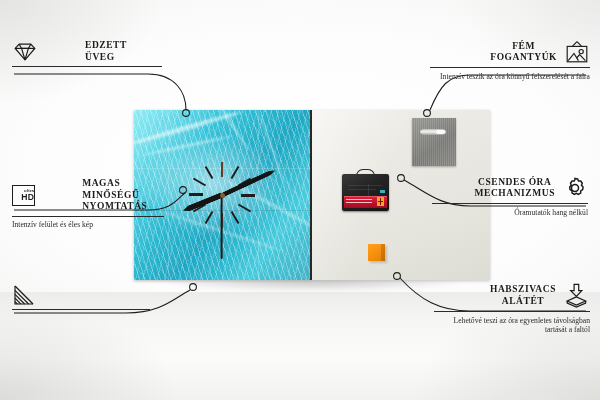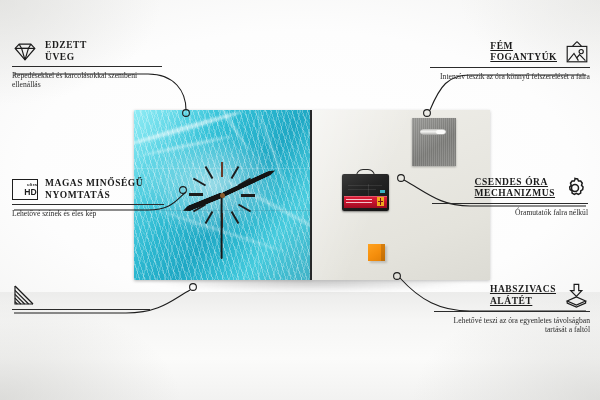--- a/index.html
+++ b/index.html
@@ -117,28 +117,28 @@
     background:linear-gradient(145deg,#ffa21f 0%,#f58e0c 55%,#e07f06 100%);
     box-shadow:2px 2px 2px rgba(0,0,0,.16);}
   .foam .fshade{position:absolute;right:0;top:0;width:4px;height:17px;background:rgba(0,0,0,.14);}
 
   
   #lines{position:absolute;inset:0;width:600px;height:400px;pointer-events:none;}
 
   .callout{position:absolute;}
   .callout .ttl-row{display:flex;align-items:center;gap:7px;}
   .callout .ttl{font-family:"Liberation Serif", serif;font-weight:700;font-size:9.5px;
-    letter-spacing:.55px;color:#1b1b1b;line-height:11.5px;text-transform:uppercase;}
+    letter-spacing:.55px;color:#1b1b1b;line-height:11.5px;text-transform:uppercase;margin-left:40px;}
   .callout .rule{height:1.4px;background:#2b2b2b;margin:3px 0 3.5px;}
   .callout .desc{font-family:"Liberation Serif", serif;font-size:7.6px;line-height:9.6px;color:#2a2a2a;}
   .callout.left .ttl-row{justify-content:flex-start;}
   .callout.left .ttl{text-align:left;}
   .callout.left .desc{text-align:left;}
   .callout.right .ttl-row{justify-content:flex-end;}
-  .callout.right .ttl{text-align:left;text-decoration:underline;}
+  .callout.right .ttl{text-align:center;}
   .callout.right .desc{text-align:right;}
 
   .ico{flex:0 0 auto;display:block;}
 
   .hdbadge{width:24px;height:19px;border:1.4px solid #1d1d1d;display:flex;flex-direction:column;
     align-items:flex-end;justify-content:center;line-height:1;}
   .hdbadge .u{font-family:"Liberation Sans", sans-serif;font-size:4.2px;font-weight:700;letter-spacing:.2px;color:#1d1d1d;}
   .hdbadge .h{font-family:"Liberation Sans", sans-serif;font-size:8.6px;font-weight:700;letter-spacing:.2px;color:#1d1d1d;margin-top:.5px;}
 
   
@@ -288,36 +288,35 @@
           <path d="M18.8 3.2 L16.4 7.4 L13 18.8"></path>
           <path d="M9.6 7.4 L16.4 7.4"></path>
         </g>
       </svg>
       <div>
         <div class="ttl">EDZETT</div>
         <div class="ttl">ÜVEG</div>
       </div>
     </div>
     <div class="rule"></div>
-    <div class="desc">Repedésekkel és karcolásokkal szembeni ellenállás</div>
   </div>
 
   <div class="callout left" id="c-print">
     <div class="ttl-row">
       <div class="hdbadge">
         <span class="u">ultra</span>
         <span class="h">HD</span>
       </div>
       <div>
         <div class="ttl">MAGAS MINŐSÉGŰ</div>
         <div class="ttl">NYOMTATÁS</div>
       </div>
     </div>
     <div class="rule"></div>
-    <div class="desc">Lehetővé színek és éles kép</div>
+    <div class="desc">Intenzív felület és éles kép</div>
   </div>
 
   <div class="callout left" id="c-edge">
     <div class="ttl-row">
       <svg class="ico" width="26" height="22" viewBox="0 0 26 22">
         <g stroke="#1b1b1b" stroke-width="1.15" fill="none">
           <path d="M3 2 L21 20"></path>
           <path d="M3 6.4 L16.6 20"></path>
           <path d="M3 10.4 L12.6 20"></path>
           <path d="M3 14.2 L8.8 20"></path>
@@ -356,21 +355,21 @@
         <div class="ttl">MECHANIZMUS</div>
       </div>
       <svg class="ico" width="26" height="24" viewBox="0 0 26 24">
         <g fill="none" stroke="#1b1b1b" stroke-width="1.5">
           <path d="M13 2.4 l2.6 .55 .9 2.1 2.2 .0 1.55 2.15 -.75 2.1 1.55 1.75 -.35 2.6 -1.95 1.25 -.1 2.25 -2.25 1.35 -2.0 -1.05 -2.05 1.05 -2.25 -1.35 -.1 -2.25 -1.95 -1.25 -.35 -2.6 1.55 -1.75 -.75 -2.1 1.55 -2.15 2.2 0 .9 -2.1 Z"></path>
           <circle cx="13" cy="12.1" r="3.5"></circle>
         </g>
       </svg>
     </div>
     <div class="rule"></div>
-    <div class="desc">Óramutatók falra nélkül</div>
+    <div class="desc">Óramutatók hang nélkül</div>
   </div>
 
   <div class="callout right" id="c-foam">
     <div class="ttl-row">
       <div>
         <div class="ttl">HABSZIVACS</div>
         <div class="ttl">ALÁTÉT</div>
       </div>
       <svg class="ico" width="27" height="25" viewBox="0 0 27 25">
         <g fill="none" stroke="#1b1b1b" stroke-width="1.2">

